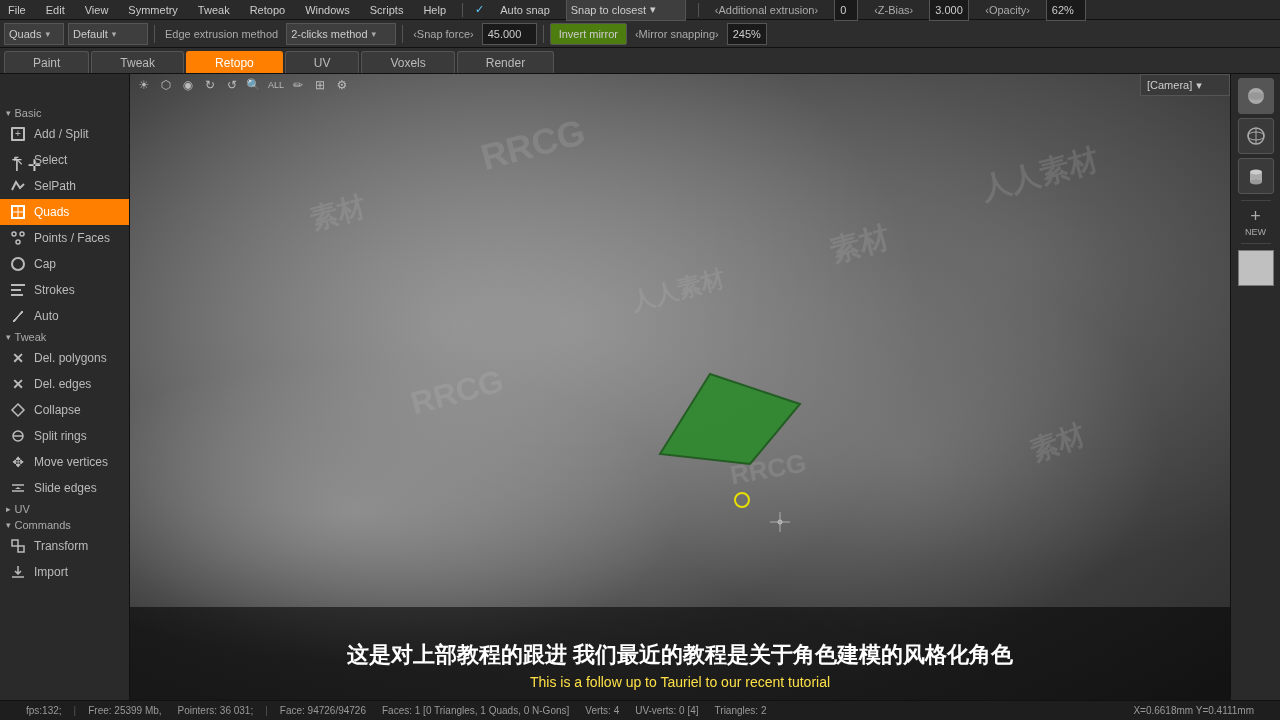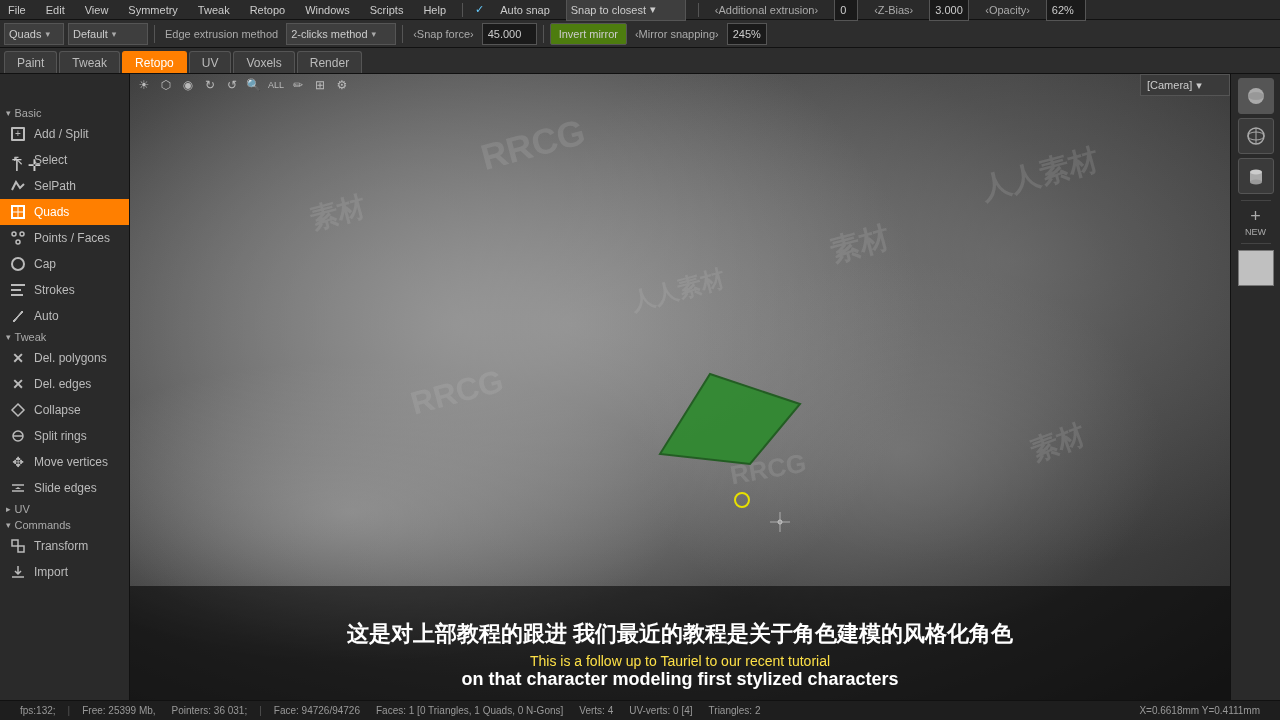--- a/index.html
+++ b/index.html
@@ -91,21 +91,21 @@
       height: 26px;
       background: #2d2d2d;
       display: flex;
       align-items: flex-end;
       border-bottom: 1px solid #111;
       padding: 0 4px;
       gap: 2px;
     }
     .tab {
       height: 22px;
-      padding: 0 12px;
+      padding: 0 28px;
       background: #3a3a3a;
       border: 1px solid #555;
       border-bottom: none;
       color: #bbb;
       font-size: 12px;
       cursor: pointer;
       display: flex;
       align-items: center;
       border-radius: 3px 3px 0 0;
     }
@@ -332,21 +332,21 @@
       cursor: pointer;
     }
 
     
     #status-bar {
       height: 20px;
       background: #1e1e1e;
       border-top: 1px solid #111;
       display: flex;
       align-items: center;
-      padding: 0 16px;
+      padding: 0 22px;
       font-size: 10px;
       color: #999;
       gap: 8px;
       position: absolute;
       bottom: 0;
       left: 0;
       right: 0;
     }
     .status-seg { padding: 0 4px; }
     .status-sep { color: #555; }
@@ -664,21 +664,20 @@
     </div>
 
     <div id="camera-dropdown">
       <span>[Camera]</span>
       <span>▾</span>
     </div>
 
     <div id="subtitle-area">
       <div id="subtitle-cn">这是对上部教程的跟进 我们最近的教程是关于角色建模的风格化角色</div>
       <div id="subtitle-en1">This is a follow up to Tauriel to our recent tutorial</div>
-      <div id="subtitle-en2">on that character modeling first stylized characters</div>
     </div>
   </div>
 
   <div id="right-panel">
 
     <div class="rp-btn rp-btn-active">
       <svg width="22" height="22" viewBox="0 0 22 22">
         <circle cx="11" cy="11" r="8" fill="#aaa"></circle>
         <ellipse cx="11" cy="11" rx="8" ry="4" fill="rgba(0,0,0,0.1)"></ellipse>
       </svg>

